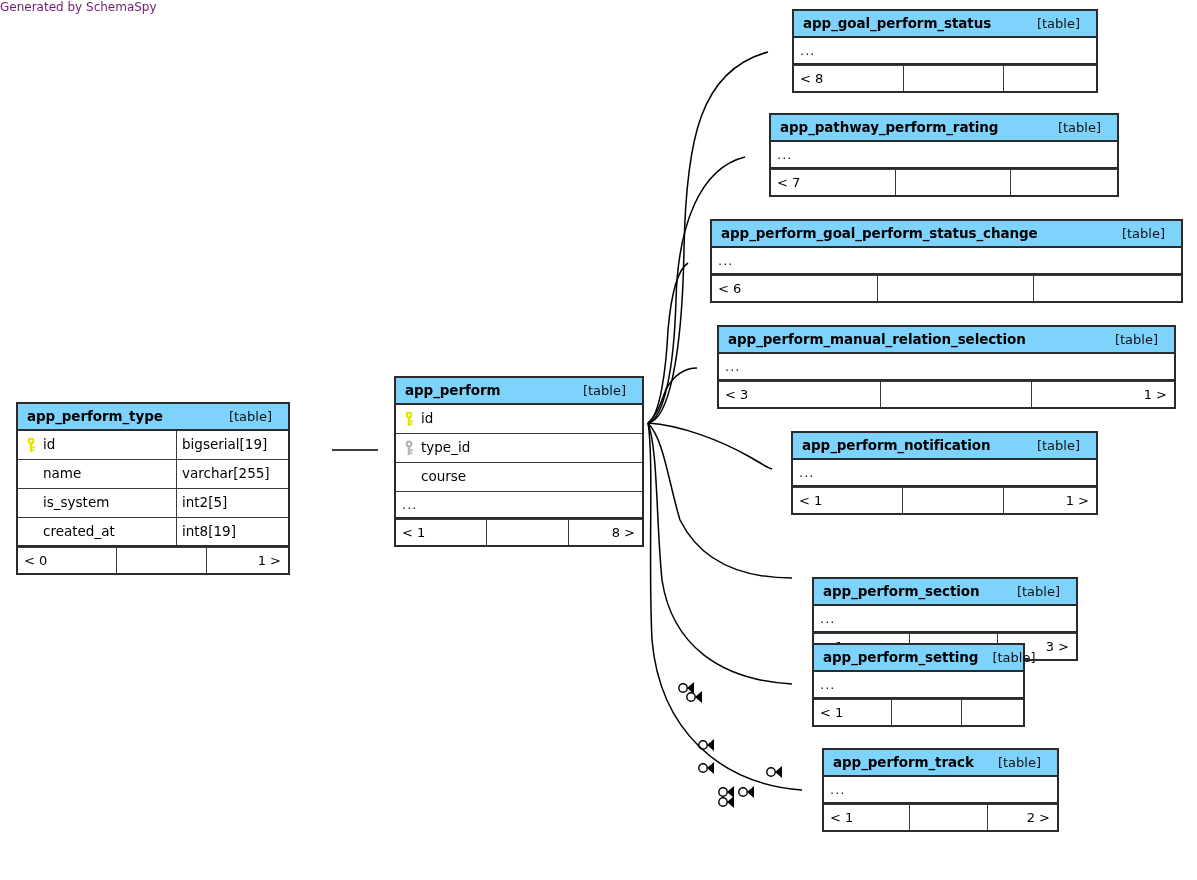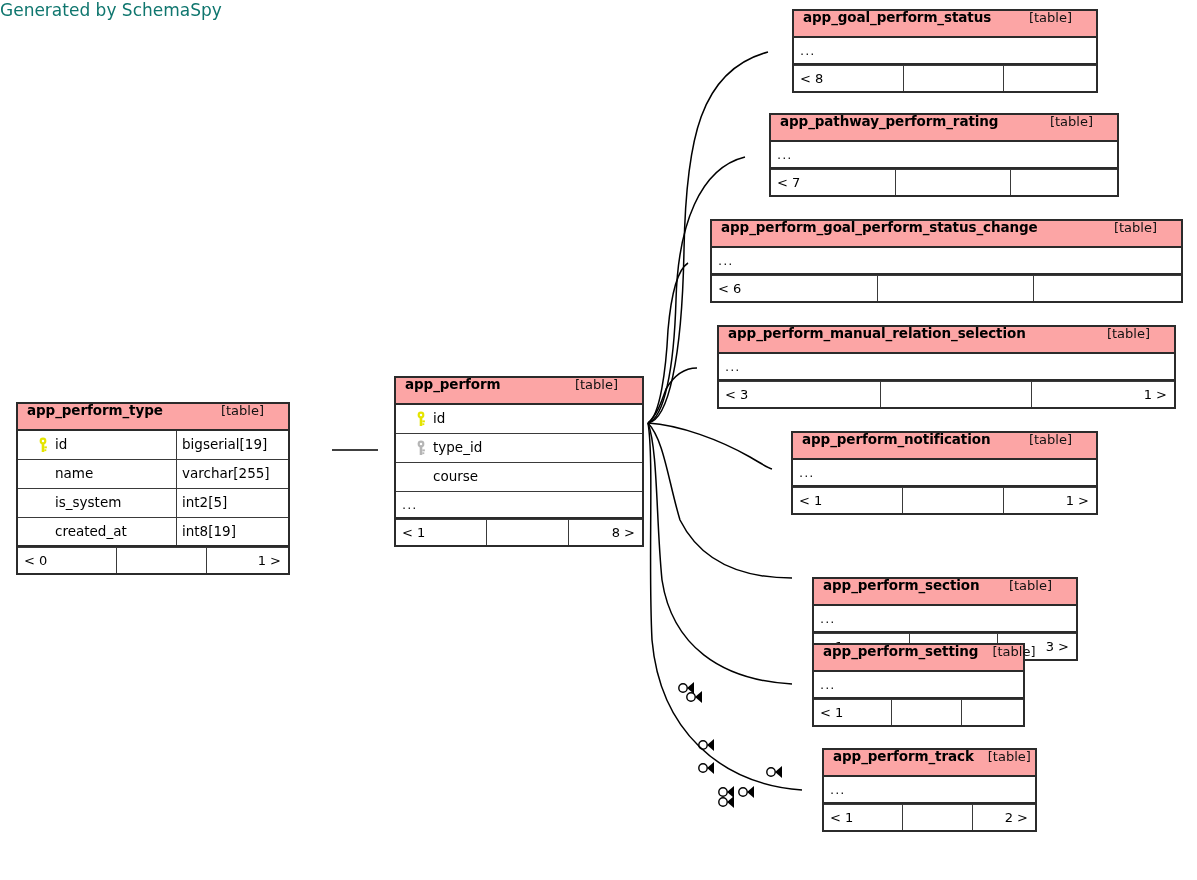--- a/index.html
+++ b/index.html
@@ -31,26 +31,26 @@
     position: absolute;
     box-sizing: border-box;
     border: 2px solid #2b2b2b;
     background: #ffffff;
     font-size: 13.5px;
     line-height: 1;
   }
   .tbl-header {
     box-sizing: border-box;
     height: 27px;
-    background: #fca5a5;
+    background: #7dd3fc;
     border-bottom: 2px solid #2b2b2b;
     display: flex;
-    align-items: flex-start;
+    align-items: center;
     justify-content: space-between;
-    padding: 0 24px 0 9px;
+    padding: 0 16px 0 9px;
     white-space: nowrap;
   }
   .tbl-name {
     font-weight: bold;
     font-size: 13.5px;
     letter-spacing: -0.1px;
   }
   .tbl-tag {
     font-size: 13px;
     font-weight: normal;
@@ -63,21 +63,21 @@
     display: flex;
     align-items: stretch;
     border-bottom: 1px solid #3a3a3a;
     background: #ffffff;
   }
   .tbl-row:last-child { border-bottom: none; }
   .col-name {
     flex: 1 1 auto;
     display: flex;
     align-items: center;
-    padding-left: 18px;
+    padding-left: 6px;
     white-space: nowrap;
     overflow: hidden;
   }
   .col-type {
     flex: 0 0 auto;
     display: flex;
     align-items: center;
     border-left: 1px solid #3a3a3a;
     padding-left: 5px;
     white-space: nowrap;
@@ -119,22 +119,22 @@
     height: 16px;
     margin-right: 5px;
     display: inline-block;
   }
   .key-spacer {
     flex: 0 0 auto;
     width: 19px;
   }
   .footer-note {
     position: absolute;
-    font-size: 17px;
-    color: #0f766e;
+    font-size: 12px;
+    color: #701a75;
     white-space: nowrap;
   }
 </style>
 </head>
 <body>
 
 <div id="canvas">
 
   <svg id="edges" viewBox="0 0 1197 880" xmlns="http://www.w3.org/2000/svg">
       <g>
@@ -347,21 +347,21 @@
           <span class="tbl-name">app_perform_setting</span>
           <span class="tbl-tag">[table]</span>
         </div>
         <div class="ellipsis-row">...</div>
         <div class="footer-row">
           <div class="footer-cell fc-left">&lt; 1</div>
           <div class="footer-cell fc-mid"></div>
           <div class="footer-cell fc-right"></div>
         </div>
       </div>
-      <div class="table-box" style="left: 822px; top: 748px; width: 215px;">
+      <div class="table-box" style="left: 822px; top: 748px; width: 237px;">
         <div class="tbl-header">
           <span class="tbl-name">app_perform_track</span>
           <span class="tbl-tag">[table]</span>
         </div>
         <div class="ellipsis-row">...</div>
         <div class="footer-row">
           <div class="footer-cell fc-left">&lt; 1</div>
           <div class="footer-cell fc-mid"></div>
           <div class="footer-cell fc-right">2 &gt;</div>
         </div>

